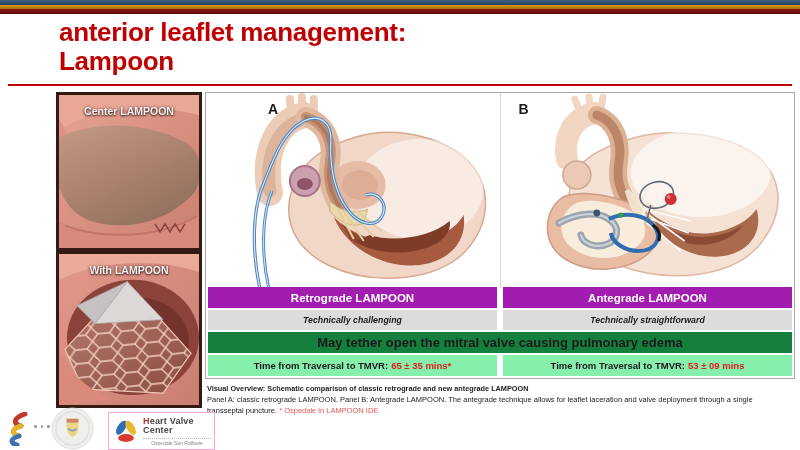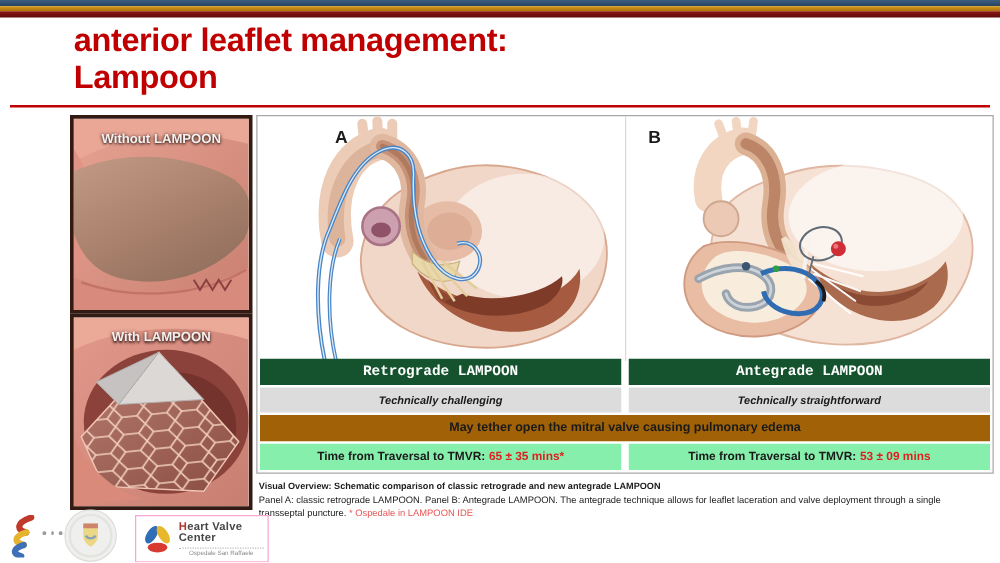--- a/index.html
+++ b/index.html
@@ -34,23 +34,23 @@
   .panel-divider { width:1px; background:#d9d9d9; }
   .panel-label { position:absolute; top:8px; font-size:14px; font-weight:bold; color:#1b1b1b; }
   .label-a { left:62px; }
   .label-b { left:18px; }
 
   
   .ftable { position:absolute; left:2px; right:2px; bottom:2px; font-weight:bold; }
   .trow { display:flex; gap:6px; margin-top:2px; }
   .trow:first-child { margin-top:0; }
   .tcell { flex:1; display:flex; align-items:center; justify-content:center; text-align:center; padding:0 6px; }
-  .thead .tcell { background:#14532d; color:#ffffff; height:21px; font-size:11.5px;font-family:Liberation Mono, monospace; }
+  .thead .tcell { background:#a21caf; color:#ffffff; height:21px; font-size:11.5px; }
   .rdark .tcell  { background:#dcdcdc; color:#1a1a1a; height:20px; font-size:8.8px;font-style:italic; }
-  .rlight .tcell { background:#a16207; color:#1a1a1a; height:21px; font-size:10px; }
+  .rlight .tcell { background:#15803d; color:#1a1a1a; height:21px; font-size:13px; }
   .rtime .tcell  { background:#86efac; color:#1a1a1a; height:21px; font-size:9.5px; }
   .time-red { color:#e02020; margin-left:3px; }
 
   
   .caption { position:absolute; left:207px; top:384px; width:578px; color:#1c1c1c; }
   .caption-heading { font-size:7.3px; font-weight:bold; line-height:10px; }
   .caption-body { font-size:7.5px; line-height:10.5px; margin-top:1px; }
   .footnote-red { color:#e85555; }
 
   
@@ -97,21 +97,21 @@
         </linearGradient>
       </defs>
       <rect width="140" height="152" fill="url(#p1bg)"></rect>
       <path d="M0 0 H140 V20 C96 8 44 10 0 34 Z" fill="#eaa796"></path>
       <path d="M0 24 C18 48 16 92 0 128 Z" fill="#e09384"></path>
       <path d="M-4 44 C30 26 84 24 128 48 C142 58 146 78 136 96 C112 124 70 136 34 126 C8 118 -8 92 -4 44 Z" fill="url(#p1leaf)"></path>
       <path d="M0 126 C40 142 96 142 140 118 V152 H0 Z" fill="#d88b7c"></path>
       <path d="M6 130 C46 144 100 142 138 120" stroke="#b96a5e" stroke-width="2" fill="none" opacity="0.7"></path>
       <path d="M96 128 l5 8 5 -8 5 8 5 -8 5 8 5 -8" stroke="#8a4040" stroke-width="1.5" fill="none"></path>
     </svg>
-    <div class="photo-label">Without LAMPOON</div>
+    <div class="photo-label">Center LAMPOON</div>
   </div>
 
   <div class="photo photo-bottom">
     <svg viewBox="0 0 140 152" preserveAspectRatio="none">
       <defs>
         <linearGradient id="p2bg" x1="0" y1="0" x2="1" y2="1">
           <stop offset="0" stop-color="#e2988a"></stop>
             <stop offset="1" stop-color="#c87f72"></stop>
         </linearGradient>
         <linearGradient id="stg" x1="0" y1="0" x2="0.8" y2="1">

